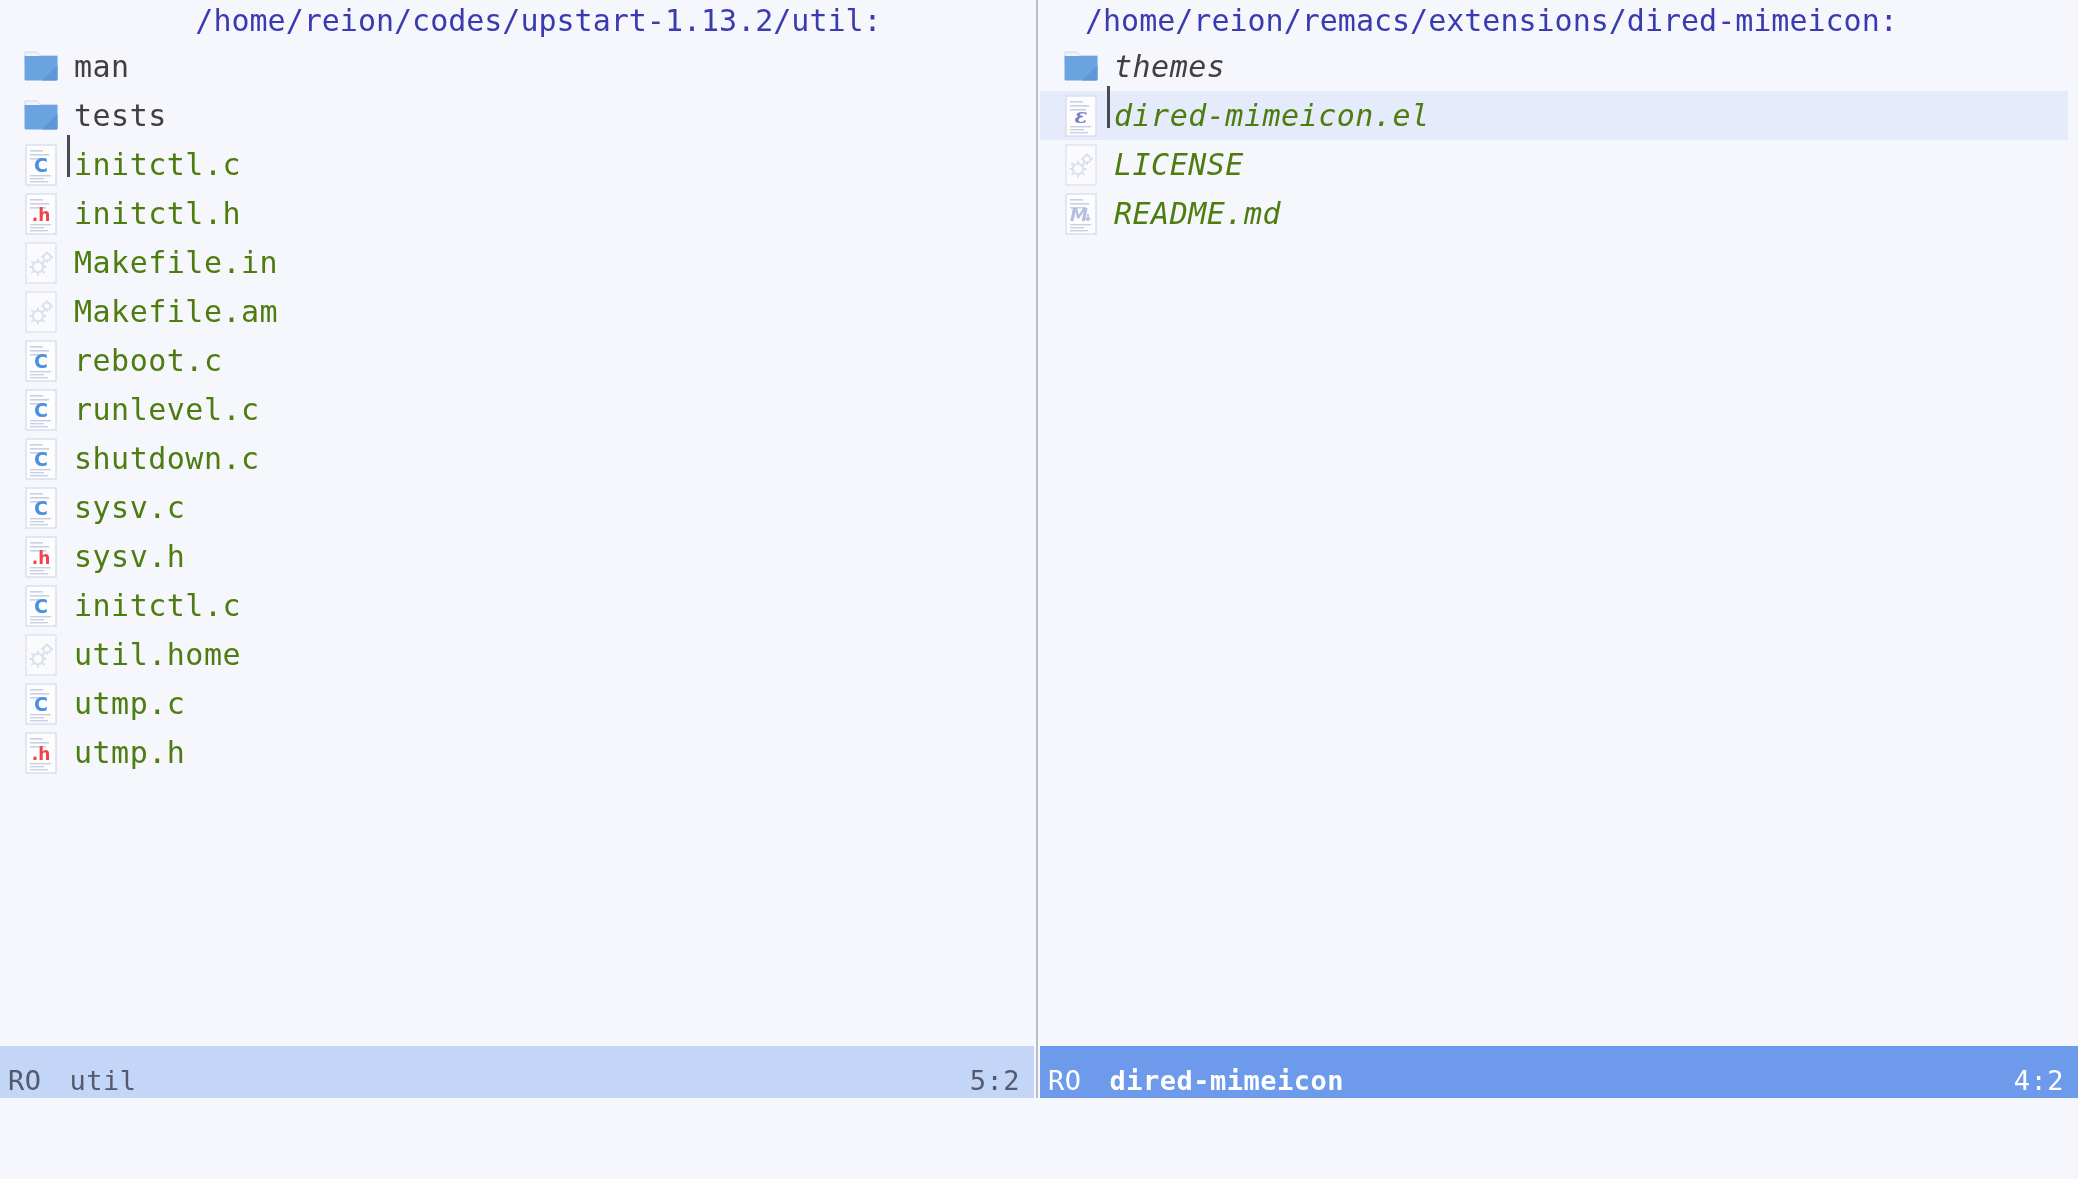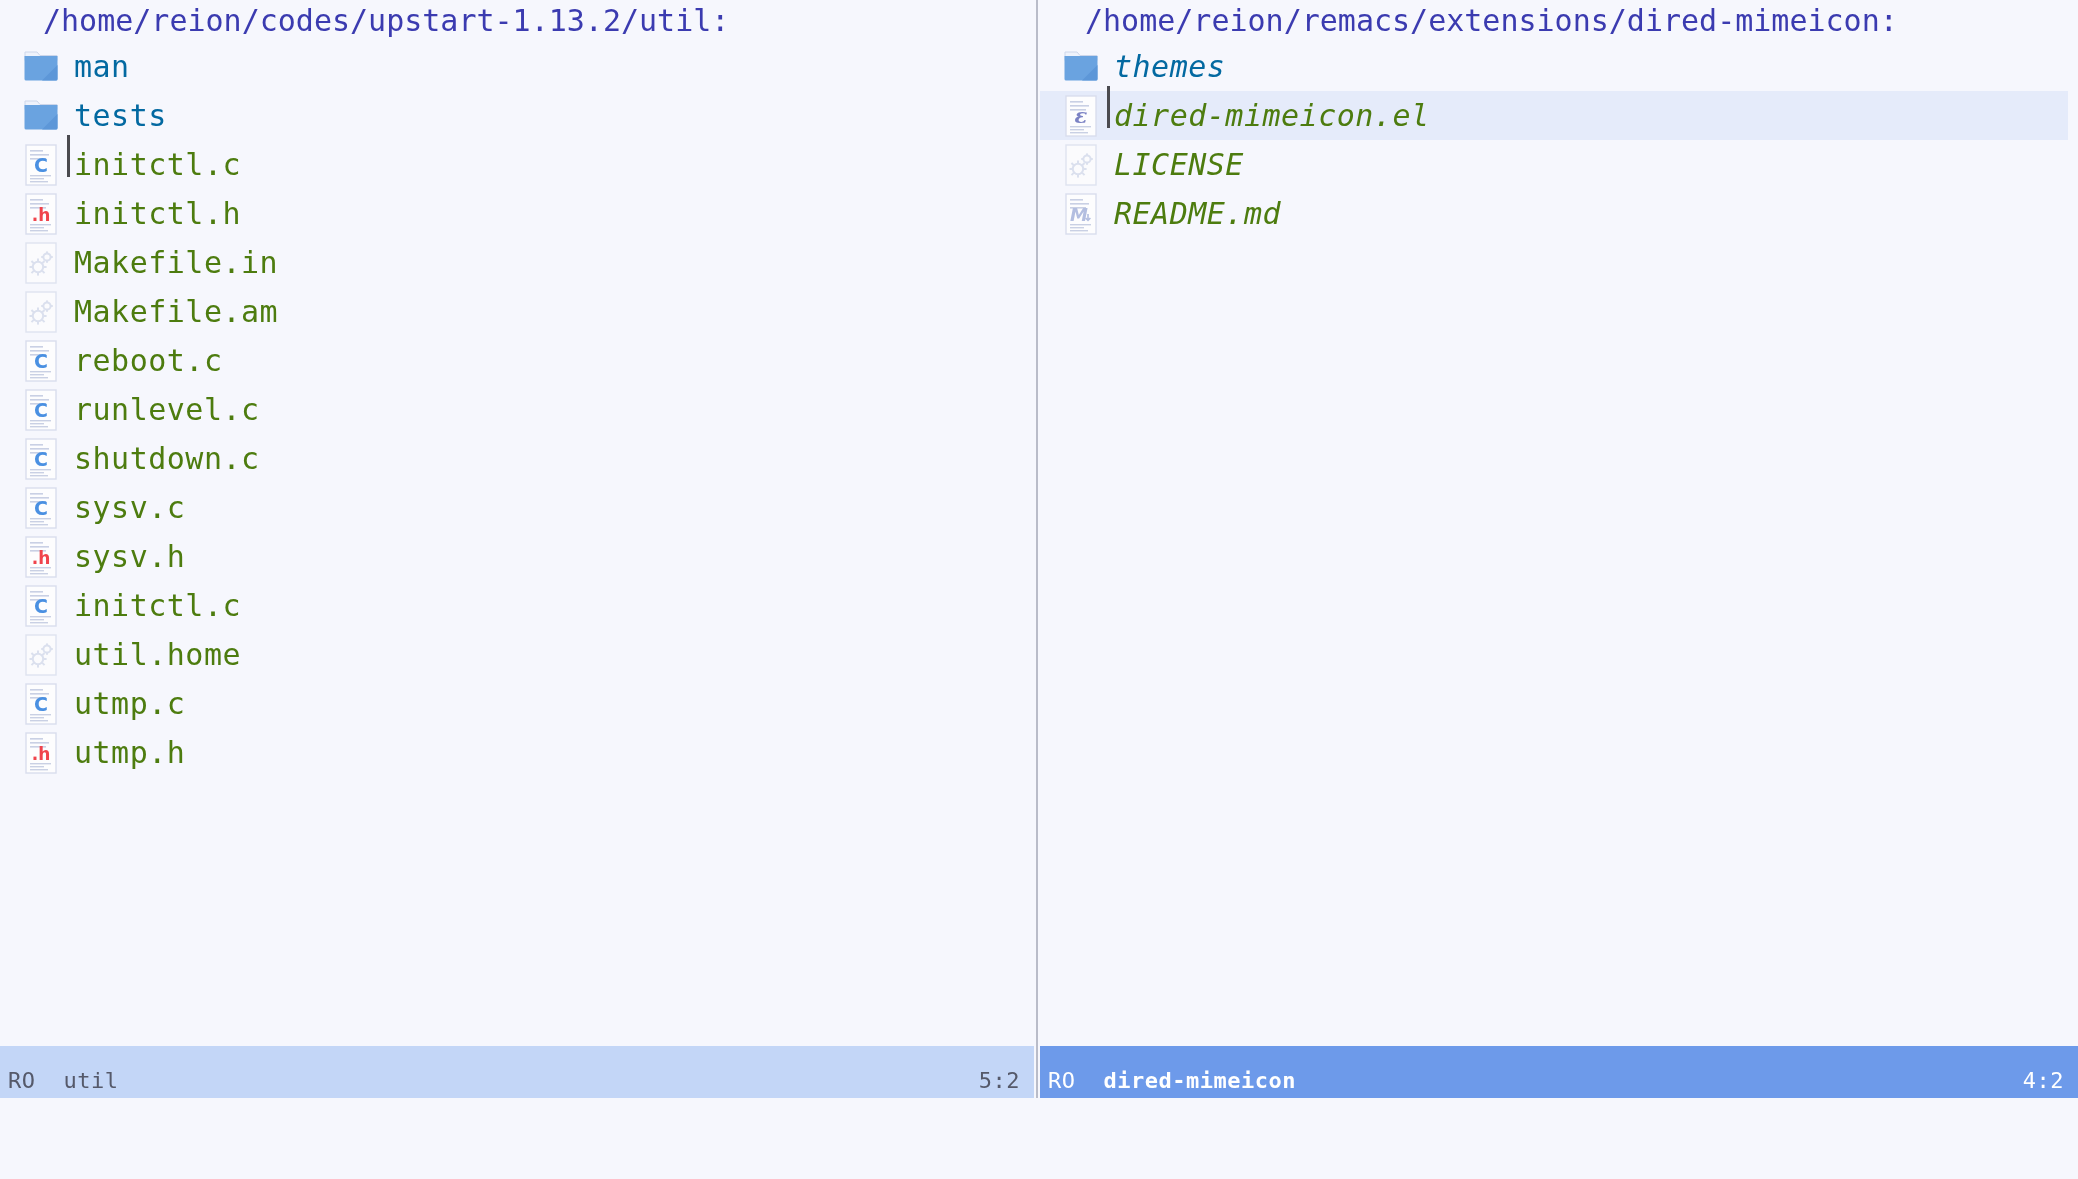--- a/index.html
+++ b/index.html
@@ -31,21 +31,21 @@
   }
 
   .pane {
     position: relative;
     height: 1098px;
     display: flex;
     flex-direction: column;
     background: #f6f7fd;
     overflow: hidden;
   }
-  #pane-left  { width: 1034px; }
+  #pane-left  { width: 1034px; text-align: center; }
   .divider {
     width: 6px;
     height: 1098px;
     background: #f6f7fd;
     position: relative;
     flex: 0 0 6px;
   }
   .divider::after {
     content: "";
     position: absolute;
@@ -94,38 +94,38 @@
     position: relative;
   }
   .icon svg { display: block; width: 38px; height: 44px; }
 
   .fname {
     font-size: 30px;
     color: #4d7c0f;
     letter-spacing: 0.5px;
     position: relative;
   }
-  .fname.dir { color: #0369a1; }
+  .fname.dir { color: #404040; }
 
   .cursor-bar::before {
     content: "";
     position: absolute;
     left: -7px;
     top: -12px;
     width: 3px;
     height: 42px;
     background: #4a4a4f;
   }
 
   
   .modeline {
     height: 52px;
     display: flex;
     align-items: center;
-    font-size: 22px;
+    font-size: 27px;
     letter-spacing: 0.5px;
     white-space: pre;
     box-sizing: border-box;
     padding: 17px 14px 0 8px;
   }
   .modeline.inactive { background: #c3d6f7; color: #55596a; }
   .modeline.active   { background: #6d9aea; color: #ffffff; }
   .ml-ro    { margin-right: 28px; }
   .ml-name  { }
   .modeline.active .ml-name { font-weight: bold; }

